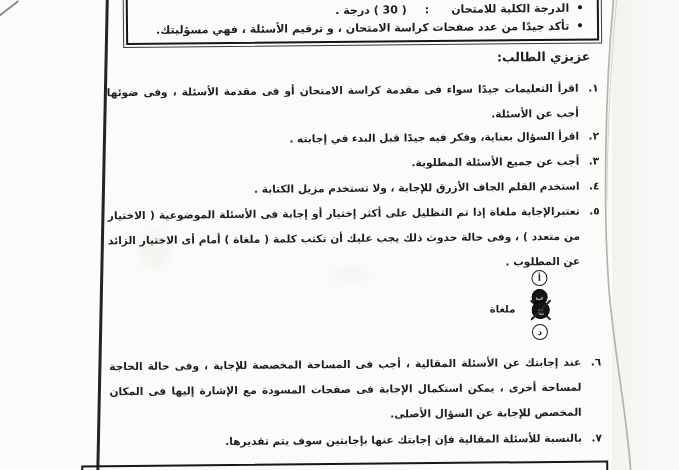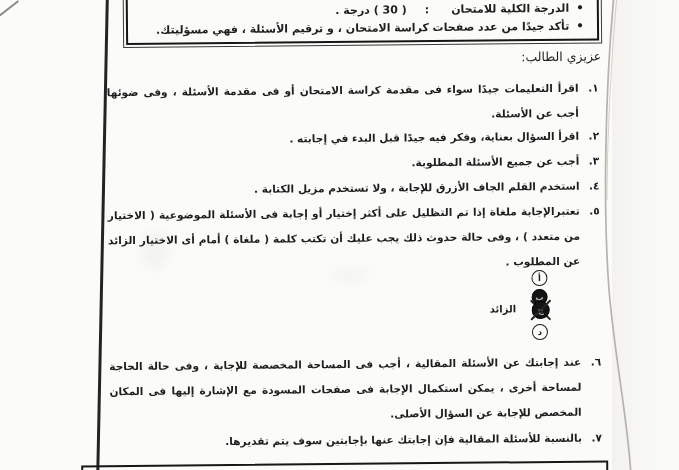--- a/index.html
+++ b/index.html
@@ -32,22 +32,22 @@
     position:absolute;left:128px;top:-14px;width:473px;height:57px;
     border:2.6px solid #161616;outline:1px solid #3a3a3a;outline-offset:2px;
     box-sizing:border-box;padding:15px 13px 0 8px;
   }
   .notice-line{display:flex;align-items:baseline;font-size:11px;font-weight:700;line-height:15px;white-space:nowrap;}
   .notice-line + .notice-line{margin-top:3px;}
   .bullet{margin-left:7px;font-size:12px;}
   .score-colon{margin:0 22px 0 18px;}
 
   .heading{
-    position:absolute;right:76px;top:51px;
-    font-size:12.5px;font-weight:400;
+    position:absolute;right:87px;top:51px;
+    font-size:12.5px;font-weight:700;
   }
   .item{
     position:absolute;right:79px;width:492px;
     display:flex;align-items:flex-start;
     font-size:10.6px;font-weight:700;line-height:25px;
   }
   .item .num{flex:0 0 20px;white-space:nowrap;}
   .item .txt{flex:1;text-align:justify;}
   .i1{top:78px;} .i2{top:126px;} .i3{top:151px;} .i4{top:176px;}
   .i5{top:201px;} .i6{top:352px;} .i7{top:428px;}
@@ -139,21 +139,21 @@
       <span>أ</span>
     </div>
     <div class="opt filled opt-b">
       <span>ب</span>
     </div>
     <div class="crosswrap">
       <div class="opt filled">
         <span>ج</span>
       </div>
     </div>
-    <div class="cancel-label">الزائد</div>
+    <div class="cancel-label">ملغاة</div>
     <div class="opt opt-d">
       <span>د</span>
     </div>
 
     <div class="item i6">
       <span class="num">٦.</span>
       <div class="txt">عند إجابتك عن الأسئلة المقالية ، أجب فى المساحة المخصصة للإجابة ، وفى حالة الحاجة لمساحة أخرى ، يمكن استكمال الإجابة فى صفحات المسودة مع الإشارة إليها فى المكان المخصص للإجابة عن السؤال الأصلى.</div>
     </div>
     <div class="item i7">
       <span class="num">٧.</span>

